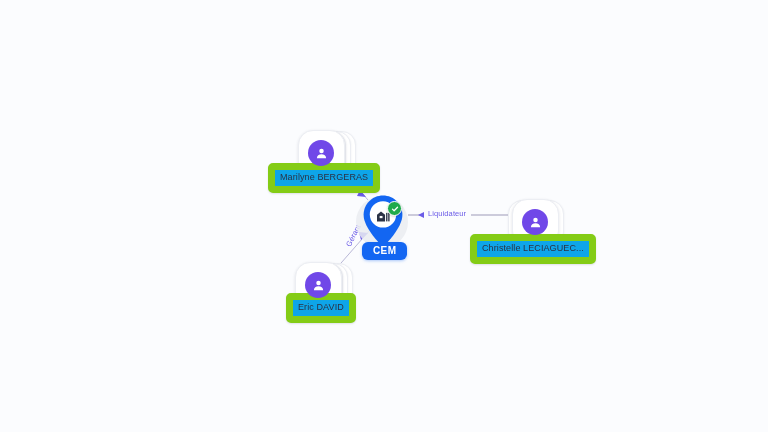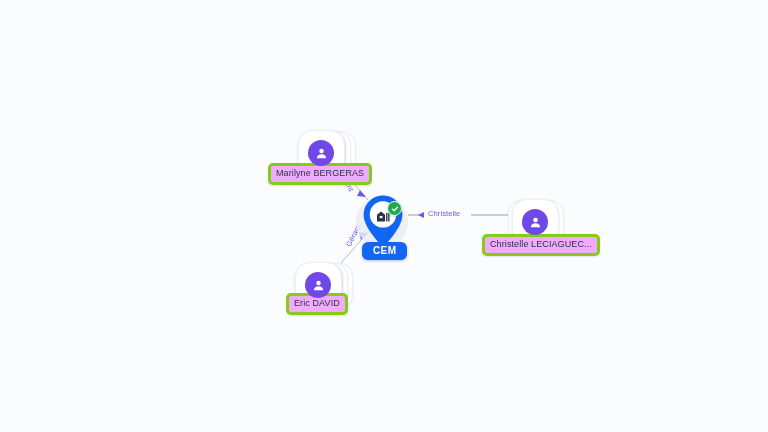--- a/index.html
+++ b/index.html
@@ -56,22 +56,22 @@
     border-radius:50%;
     background:#7048e8;
     display:flex;align-items:center;justify-content:center;
     z-index:5;
   }
   .avatar svg{display:block;}
 
   .person-label{
     position:absolute;
     white-space:nowrap;
-    background:#f0abfc;
-    border:3px solid #84cc16;
+    background:#0ea5e9;
+    border:7px solid #84cc16;
     border-radius:5px;
     padding:2px 5px 3px 5px;
     font-size:9px;
     color:#2b3245;
     line-height:11px;
     box-shadow:0 1px 2px rgba(40,50,80,.13);
     letter-spacing:.1px;
   }
 
   
@@ -160,21 +160,21 @@
     <path d="M360,190 L366,197 L357,196 Z" fill="#6b5ce7"></path>
 
     <path d="M327,279 L370,230" stroke="#b9b7d6" stroke-width="1" fill="none"></path>
     <path d="M361,240 L368,233 L359,232 Z" fill="#6b5ce7"></path>
 
     <path d="M408,215 L424,215" stroke="#9d9ab8" stroke-width="1" fill="none"></path>
     <path d="M471,215 L517,215" stroke="#9d9ab8" stroke-width="1" fill="none"></path>
     <path d="M424,212 L424,218 L418,215 Z" fill="#6b5ce7"></path>
   </svg>
 
-  <div class="edge-label" id="edge-label-liquidateur">Christelle</div>
+  <div class="edge-label" id="edge-label-liquidateur">Liquidateur</div>
 
   <div class="edge-label" id="edge-label-gerant-top">Gérant</div>
 
   <div class="edge-label" id="edge-label-gerant-bottom">Gérant</div>
 
   <div class="person-node" style="left:298px;top:130px;">
     <div class="stack">
       <div class="card c3"></div>
       <div class="card c2"></div>
       <div class="card c1"></div>
@@ -212,21 +212,21 @@
       <div class="card c1"></div>
       <div class="card c0"></div>
     </div>
     <div class="avatar">
       <svg width="15" height="15" viewBox="0 0 24 24">
         <circle cx="12" cy="8" r="3.6" fill="#ffffff"></circle>
         <path d="M4.6 19.4c0-4.1 3.3-6.4 7.4-6.4s7.4 2.3 7.4 6.4z" fill="#ffffff"></path>
       </svg>
     </div>
   </div>
-  <div class="person-label" style="left:470px;top:234px;margin-left:12px;">Christelle LECIAGUEC...</div>
+  <div class="person-label" style="left:470px;top:234px;">Christelle LECIAGUEC...</div>
 
   <div id="company-node">
     <div class="pin-halo"></div>
 
     <div class="pin-wrap">
       <svg width="42" height="52" viewBox="0 0 42 52">
         <path d="M21 1.5 C10.2 1.5 1.6 10.1 1.6 20.9 C1.6 31 12.8 44.6 18.3 50.1
                  C19.8 51.6 22.2 51.6 23.7 50.1 C29.2 44.6 40.4 31 40.4 20.9
                  C40.4 10.1 31.8 1.5 21 1.5 Z" fill="#1366f2"></path>
         <circle cx="21" cy="20.4" r="13.2" fill="#ffffff"></circle>

